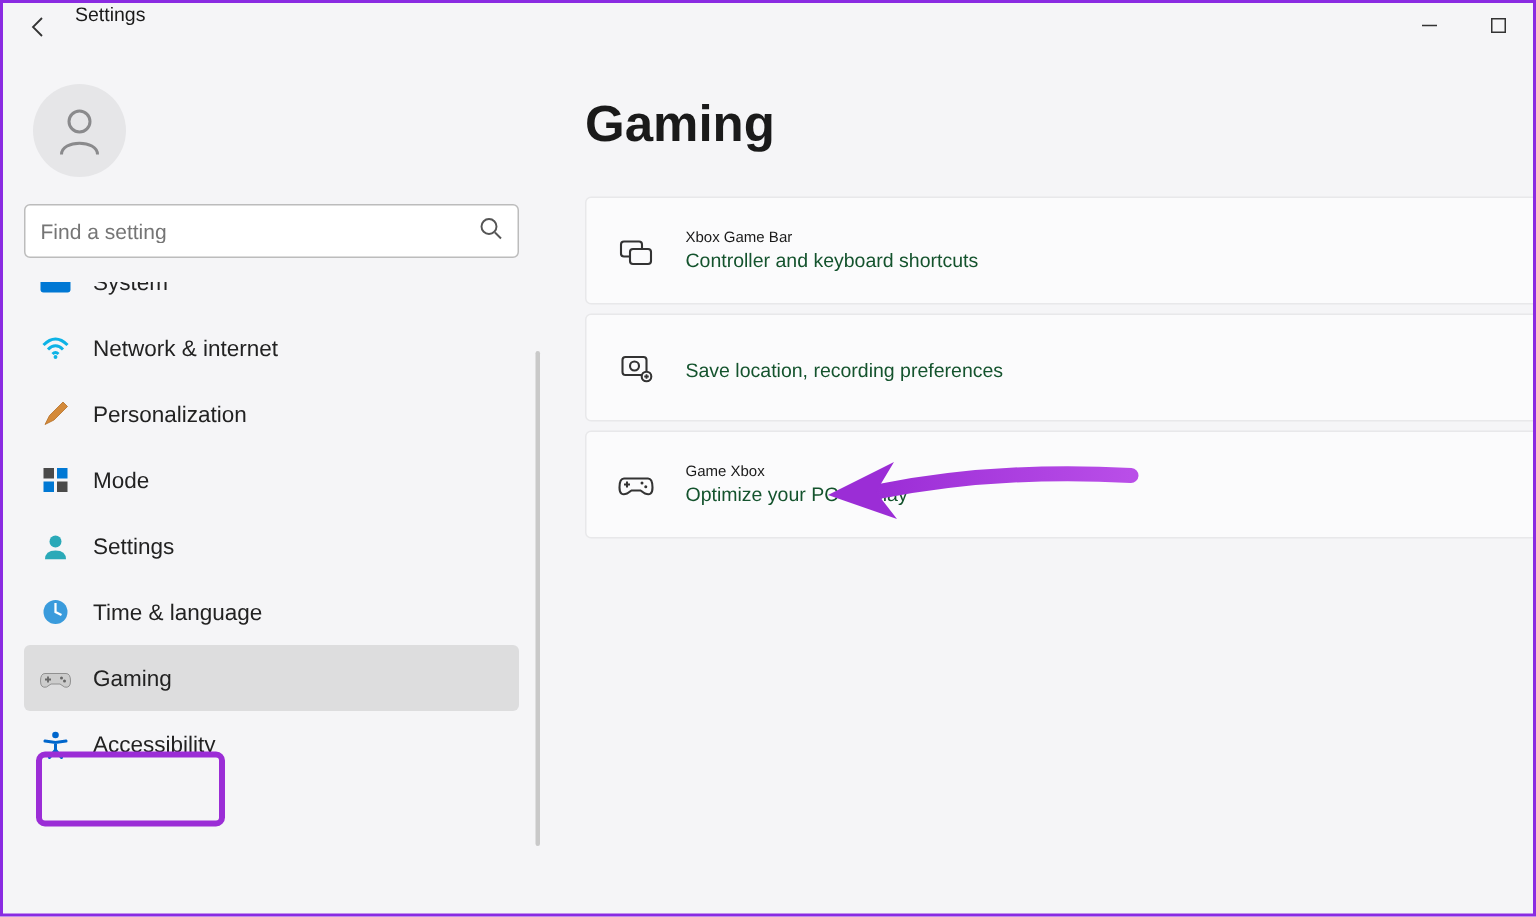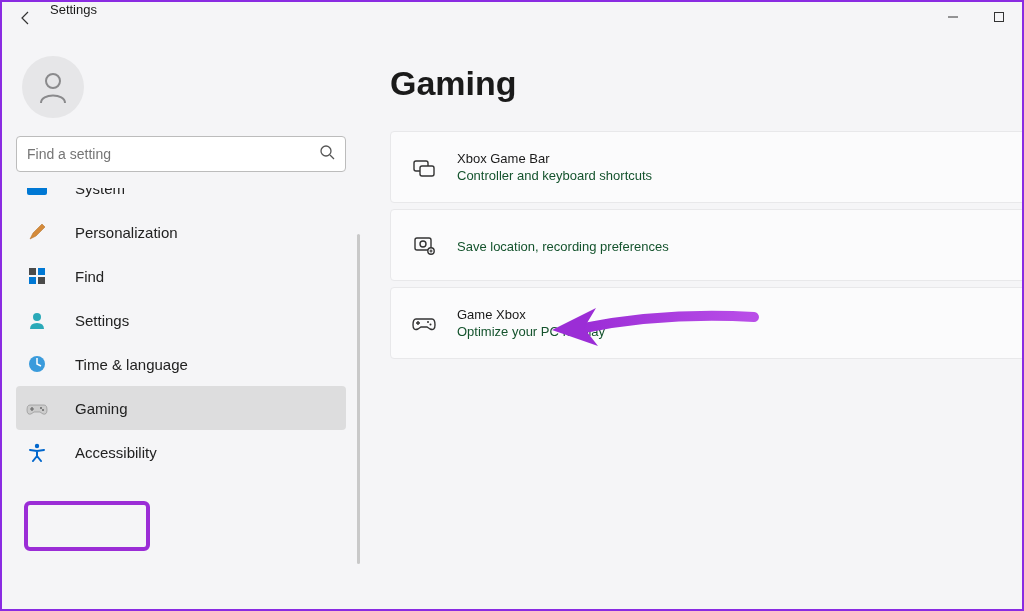--- a/index.html
+++ b/index.html
@@ -8,30 +8,30 @@
   .back-btn { width: 32px; height: 32px; display:flex; align-items:center; justify-content:center; cursor:pointer;}
   .title-text { font-size: 13px; margin-left: 8px; color: #1a1a1a; }
   .win-controls { position:absolute; top:0; right:0; display:flex; }
   .win-btn { width:46px; height:30px; display:flex; align-items:center; justify-content:center; }
   .layout { display:flex; height: calc(100% - 32px); }
   .sidebar { width: 360px; padding: 10px 14px 0 14px; display:flex; flex-direction:column; position:relative;}
   .avatar { width:62px; height:62px; border-radius:50%; background:#e6e6e8; display:flex; align-items:center; justify-content:center; margin: 12px 0 18px 6px;}
   .searchbox { display:flex; align-items:center; border:1px solid #bcbcbc; border-radius:4px; background:#fff; height:36px; padding:0 10px; width: 330px; margin-bottom: 16px;}
   .searchbox input { flex:1; border:none; outline:none; font-size:14px; background:transparent; color:#555;}
   .nav-list { flex:1; overflow:hidden; position:relative;}
-  .nav-item { display:flex; align-items:center; height:44px; padding:0 10px; border-radius:4px; cursor:pointer; gap:27px; font-size:15px; color:#222;}
+  .nav-item { display:flex; align-items:center; height:44px; padding:0 10px; border-radius:4px; cursor:pointer; gap:14px; font-size:15px; color:#222;}
   .nav-item.selected { background:#ddddde; position:relative;}
   .nav-item .ic { width:22px; height:22px; display:flex; align-items:center; justify-content:center; flex-shrink:0;}
   .nav-highlight { position:absolute; border:4px solid #9b2dd6; border-radius:6px; left:8px; width:126px; height:50px; top: 313px; pointer-events:none; z-index:5;}
   .sidebar-track { position:absolute; right:0; top:200px; width:3px; height:330px; background:#c9c9c9; border-radius:2px;}
   .main { flex:1; padding: 30px 0 0 30px; }
   .page-title { font-size:34px; font-weight:600; color:#1a1a1a; margin-bottom: 28px;}
   .card { background:#fbfbfc; border:1px solid #e8e8ea; border-radius:4px; height:72px; display:flex; align-items:center; padding:0 20px; margin-bottom:6px; width: 640px; gap:20px; cursor:pointer;}
   .card .cic { width:26px; display:flex; align-items:center; justify-content:center;}
-  .card .texts .t1 { font-size:13px; color:#1a1a1a; }
+  .card .texts .t1 { font-size:10px; color:#1a1a1a; }
   .card .texts .t2 { font-size:13px; color:#14532d; margin-top:2px;}
   .arrow-annot { position:absolute; left:542px; top:300px; pointer-events:none; z-index:10;}
   
   .system-ic { width:20px; height:14px; background:#0078d4; border-radius:2px;}
 </style>
 </head>
 <body>
 
 <div class="titlebar">
   <div class="back-btn">
@@ -73,35 +73,44 @@
     <div class="nav-list">
       <div class="nav-item" style="margin-top:-22px">
         <span class="ic">
             <span class="system-ic"></span>
           </span>
         <span>System</span>
       </div>
       <div class="nav-item">
         <span class="ic">
             <svg width="20" height="20" viewBox="0 0 20 20">
+              <path d="M2 8 Q10 0 18 8 M5 11 Q10 6 15 11 M8 14 Q10 12 12 14" stroke="#0db3e6" stroke-width="2" fill="none"></path>
+              <circle cx="10" cy="16" r="1.3" fill="#0db3e6"></circle>
+            </svg>
+          </span>
+        <span>Network &amp; internet</span>
+      </div>
+      <div class="nav-item">
+        <span class="ic">
+            <svg width="20" height="20" viewBox="0 0 20 20">
               <path d="M3 17 L6 11 L15 2 L18 5 L9 14 Z" fill="#d48a3a" stroke="#b06a20" stroke-width="0.5"></path>
             </svg>
           </span>
         <span>Personalization</span>
       </div>
       <div class="nav-item">
         <span class="ic">
             <svg width="18" height="18" viewBox="0 0 18 18">
               <rect x="1" y="1" width="7" height="7" fill="#4a4a4a"></rect>
               <rect x="10" y="1" width="7" height="7" fill="#0078d4"></rect>
               <rect x="1" y="10" width="7" height="7" fill="#0078d4"></rect>
               <rect x="10" y="10" width="7" height="7" fill="#4a4a4a"></rect>
             </svg>
           </span>
-        <span>Find</span>
+        <span>Mode</span>
       </div>
       <div class="nav-item">
         <span class="ic">
             <svg width="18" height="18" viewBox="0 0 18 18">
               <circle cx="9" cy="6" r="4" fill="#2aa9b8"></circle>
               <path d="M2 18 Q2 12 9 12 Q16 12 16 18 Z" fill="#2aa9b8"></path>
             </svg>
           </span>
         <span>Settings</span>
       </div>

